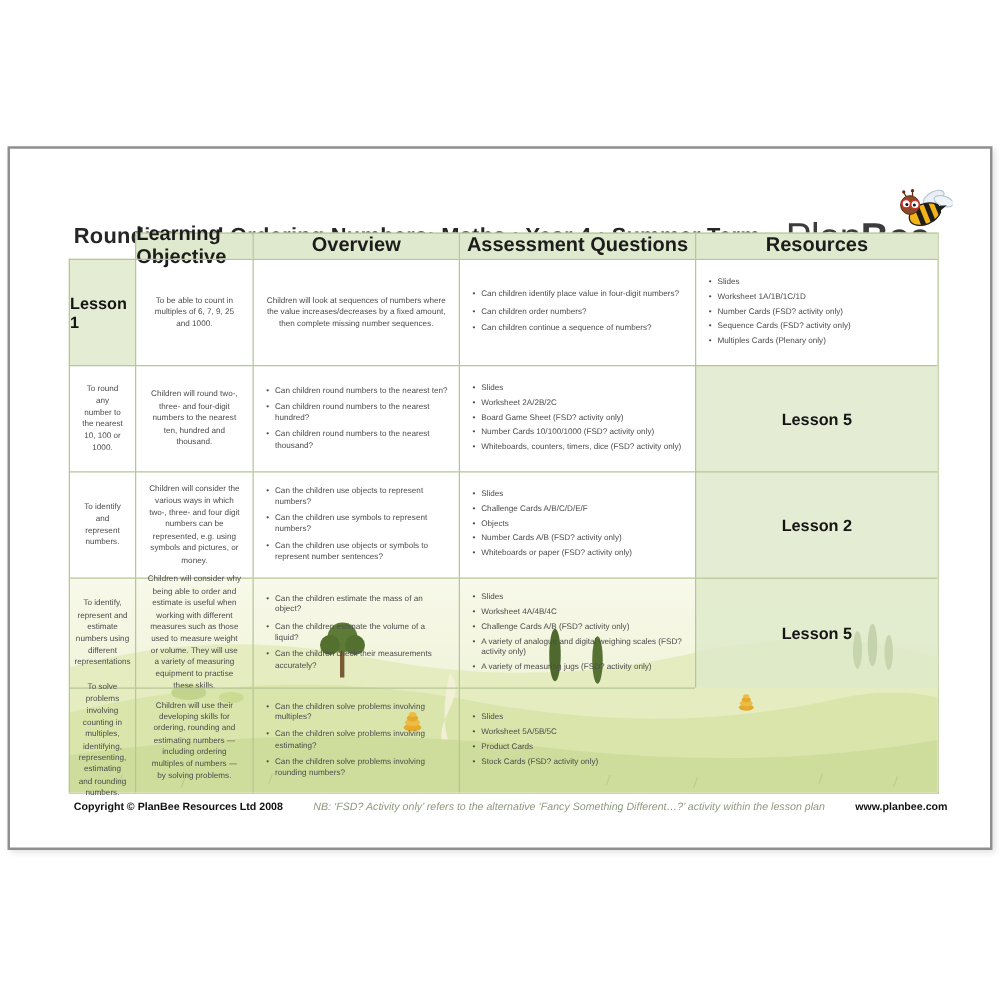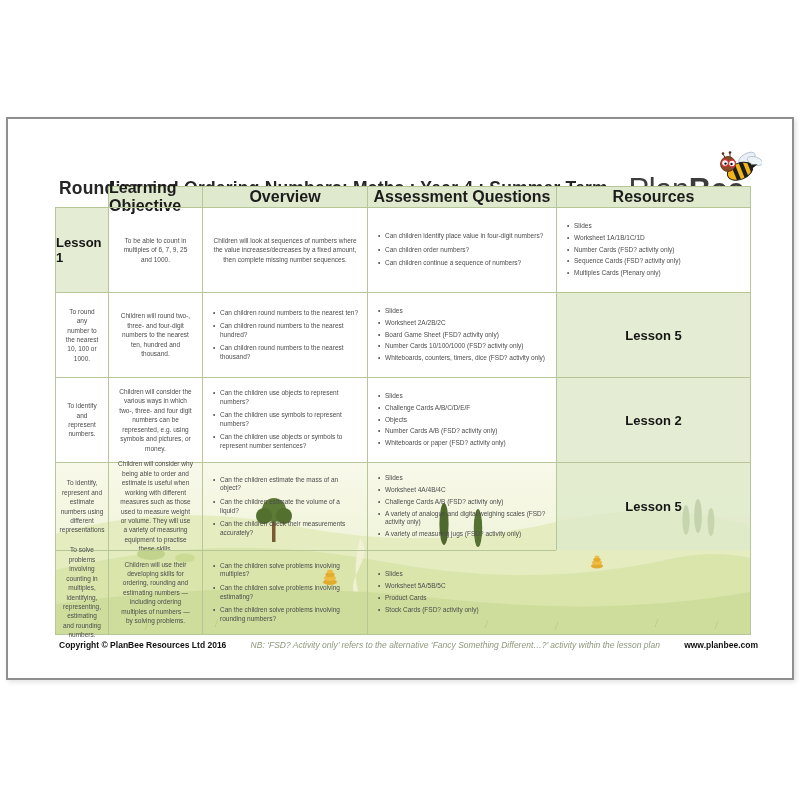--- a/index.html
+++ b/index.html
@@ -273,18 +273,18 @@
         <ul>
           <li>Slides</li>
           <li>Worksheet 5A/5B/5C</li>
           <li>Product Cards</li>
           <li>Stock Cards (FSD? activity only)</li>
         </ul>
       </div>
 </div>
 
   <div class="page-footer">
-    <span class="copyright">Copyright © PlanBee Resources Ltd 2016</span>
+    <span class="copyright">Copyright © PlanBee Resources Ltd 2008</span>
     <span class="fsd-note">NB: ‘FSD? Activity only’ refers to the alternative ‘Fancy Something Different…?’ activity within the lesson plan</span>
     <span class="website">www.planbee.com</span>
   </div>
 
 </div>
 
 </body></html>

